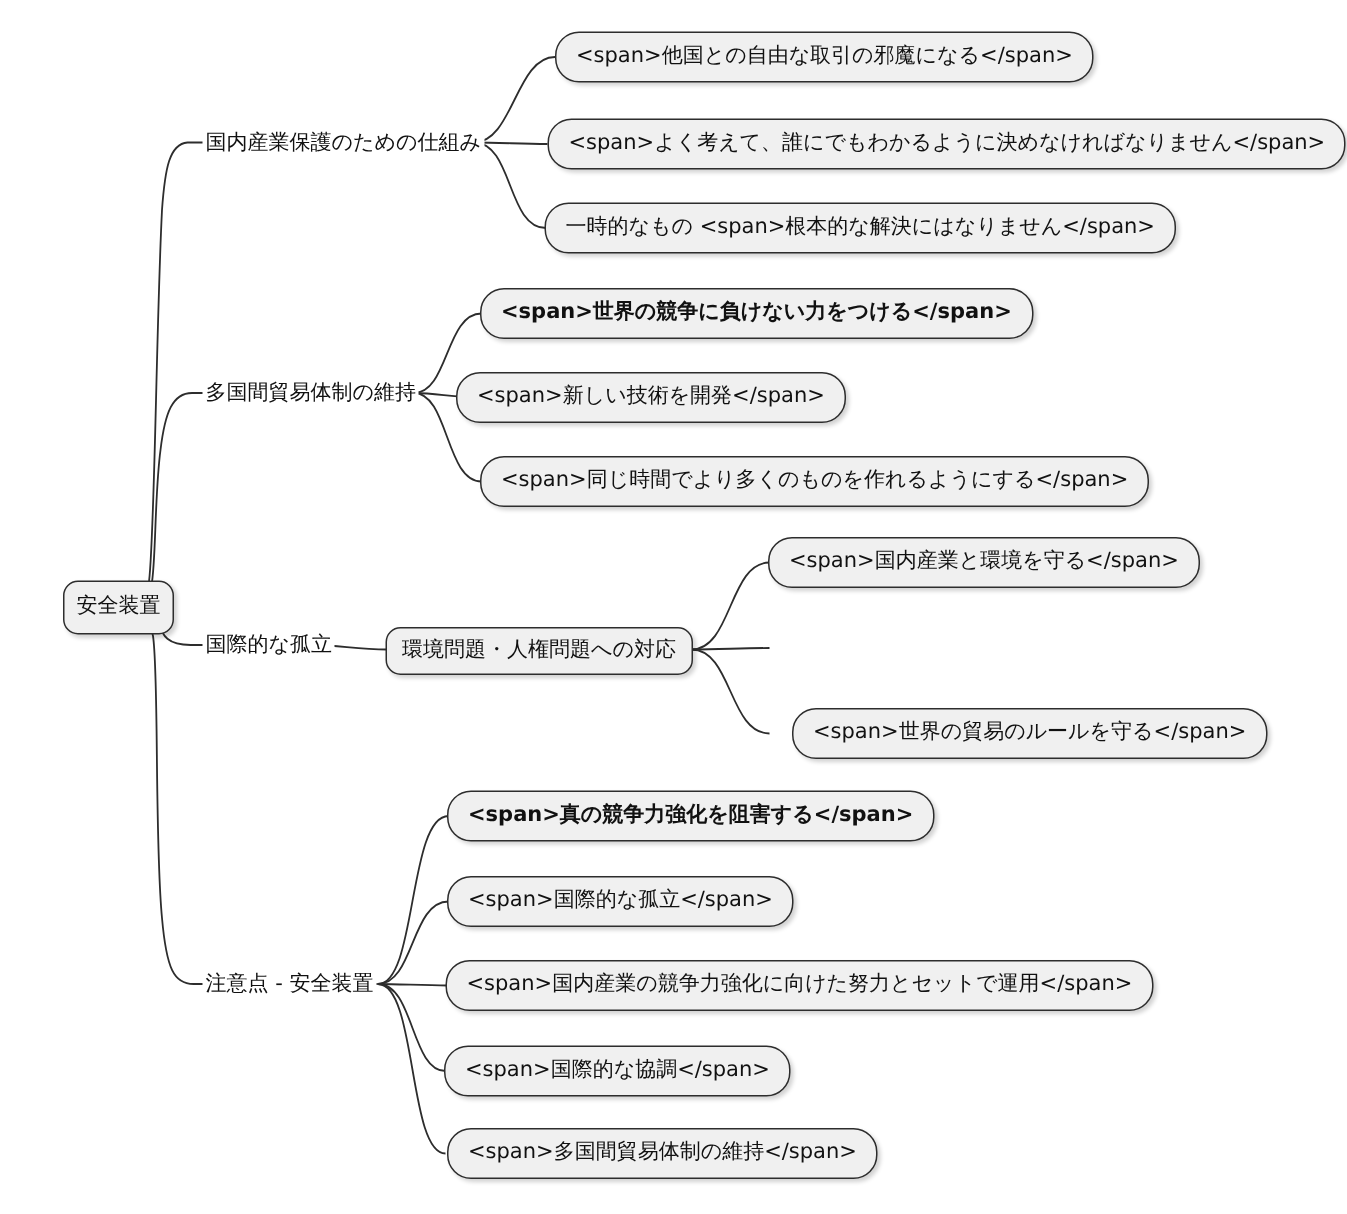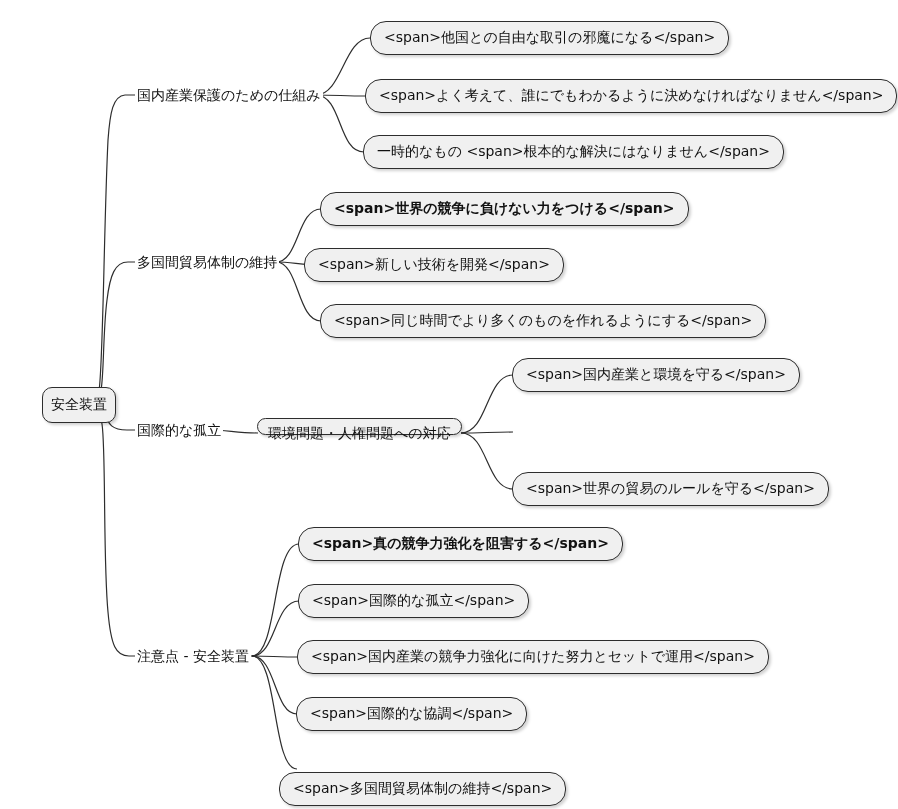--- a/index.html
+++ b/index.html
@@ -17,37 +17,37 @@
     position:absolute;
     box-sizing:border-box;
     white-space:nowrap;
     font-size:14px;
     background:#f0f0f0;
     border:1.5px solid #2d2d2d;
     box-shadow:2px 2px 3px rgba(0,0,0,0.18);
   }
   .leaf{height:34px;line-height:30px;padding:0 13px;border-radius:16px;}
   .rootnode{height:36px;line-height:32px;padding:0 8px;border-radius:10px;left:10px;top:387px;margin-left:32px;}
-  .subnode{height:17px;line-height:29px;padding:0 10px;border-radius:10px;left:257px;top:418px;}
+  .subnode{height:32px;line-height:29px;padding:0 10px;border-radius:10px;left:257px;top:418px;}
   .blabel{
     position:absolute;
     white-space:nowrap;
     font-size:14px;
     line-height:20px;
     height:20px;
     background:#ffffff;
     padding:0 2px;
     text-align:right;
   }
   
   .b1l1{left:370px;top:21px;}  .b1l2{left:365px;top:79px;}  .b1l3{left:363px;top:135px;}
   .b2l1{left:320px;top:192px;font-weight:bold;} .b2l2{left:304px;top:248px;} .b2l3{left:320px;top:304px;}
-  .b3l1{left:512px;top:358px;} .b3l2{left:512px;top:415px;} .b3l3{left:512px;top:472px;}
+  .b3l1{left:512px;top:358px;} .b3l2{left:512px;top:415px;} .b3l3{left:528px;top:472px;}
   .b4l1{left:298px;top:527px;font-weight:bold;} .b4l2{left:298px;top:584px;} .b4l3{left:297px;top:640px;}
-  .b4l4{left:296px;top:697px;} .b4l5{left:279px;top:752px;margin-top:20px;}
+  .b4l4{left:296px;top:697px;} .b4l5{left:298px;top:752px;}
   .lb1{left:135px;top:85px;} .lb2{left:135px;top:252px;} .lb3{left:135px;top:420px;} .lb4{left:135px;top:646px;}
 </style>
 </head>
 <body>
 
 <div class="canvas">
 
   <svg class="edges" viewBox="0 0 898 809" xmlns="http://www.w3.org/2000/svg">
 
     <path d="M 85 401 C 94 401 97 399 99 390 C 103 370 104 220 108 140 C 110 112 113 96 125 95 L 136 95"></path>

